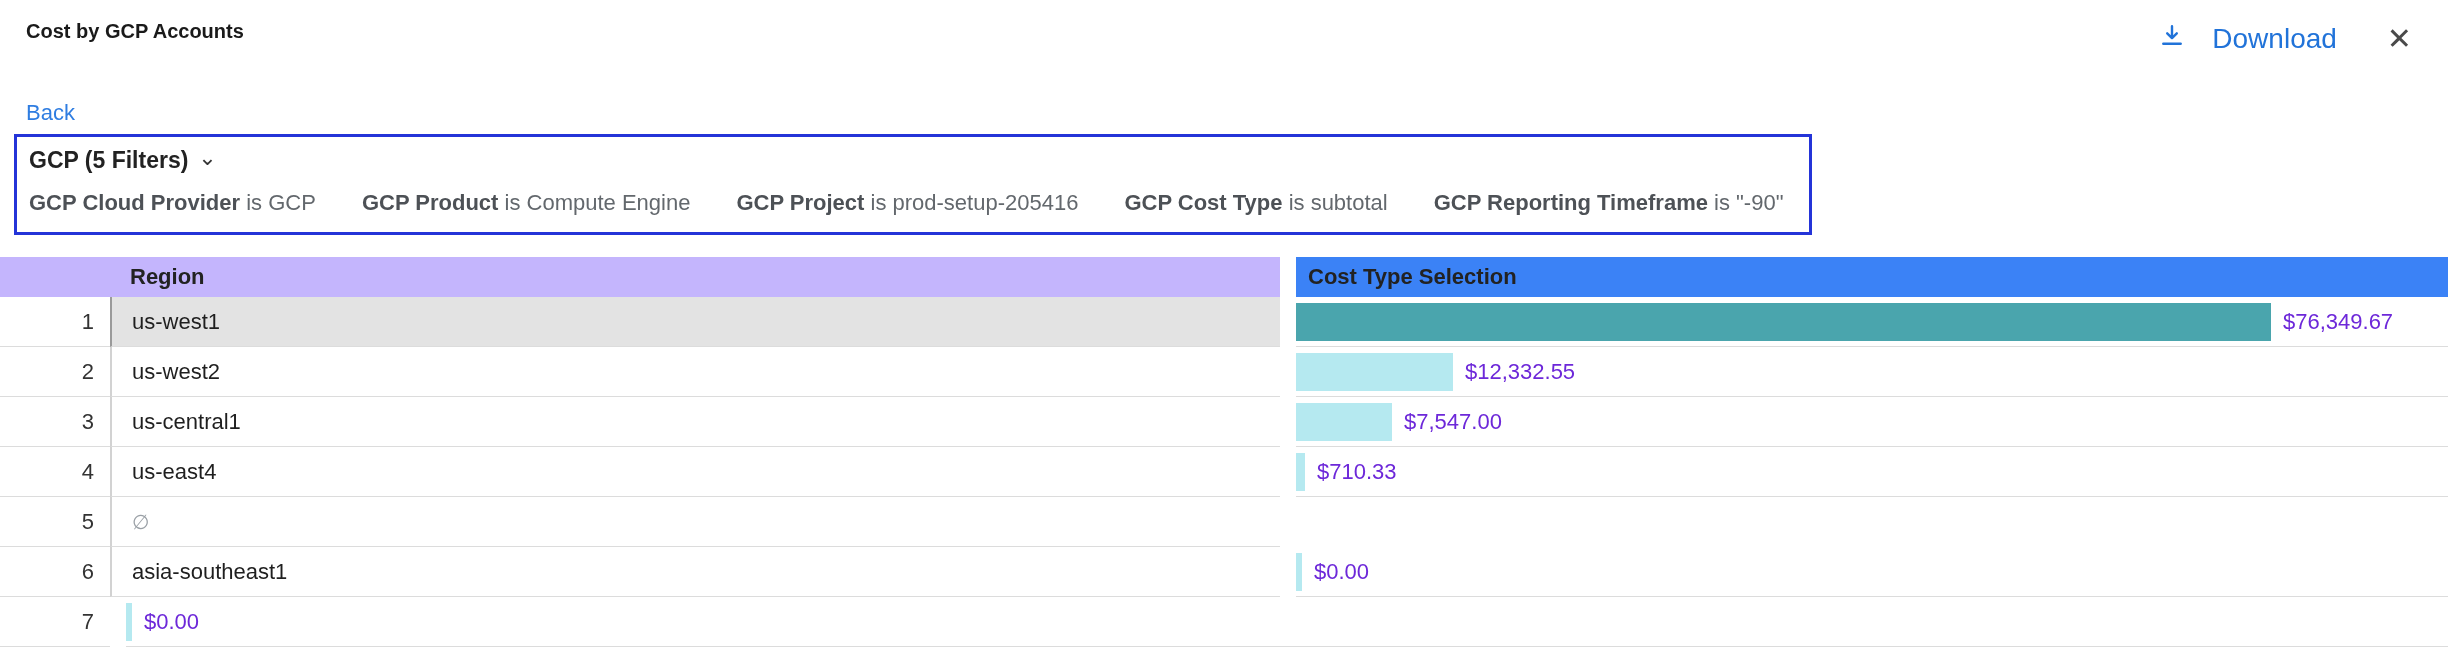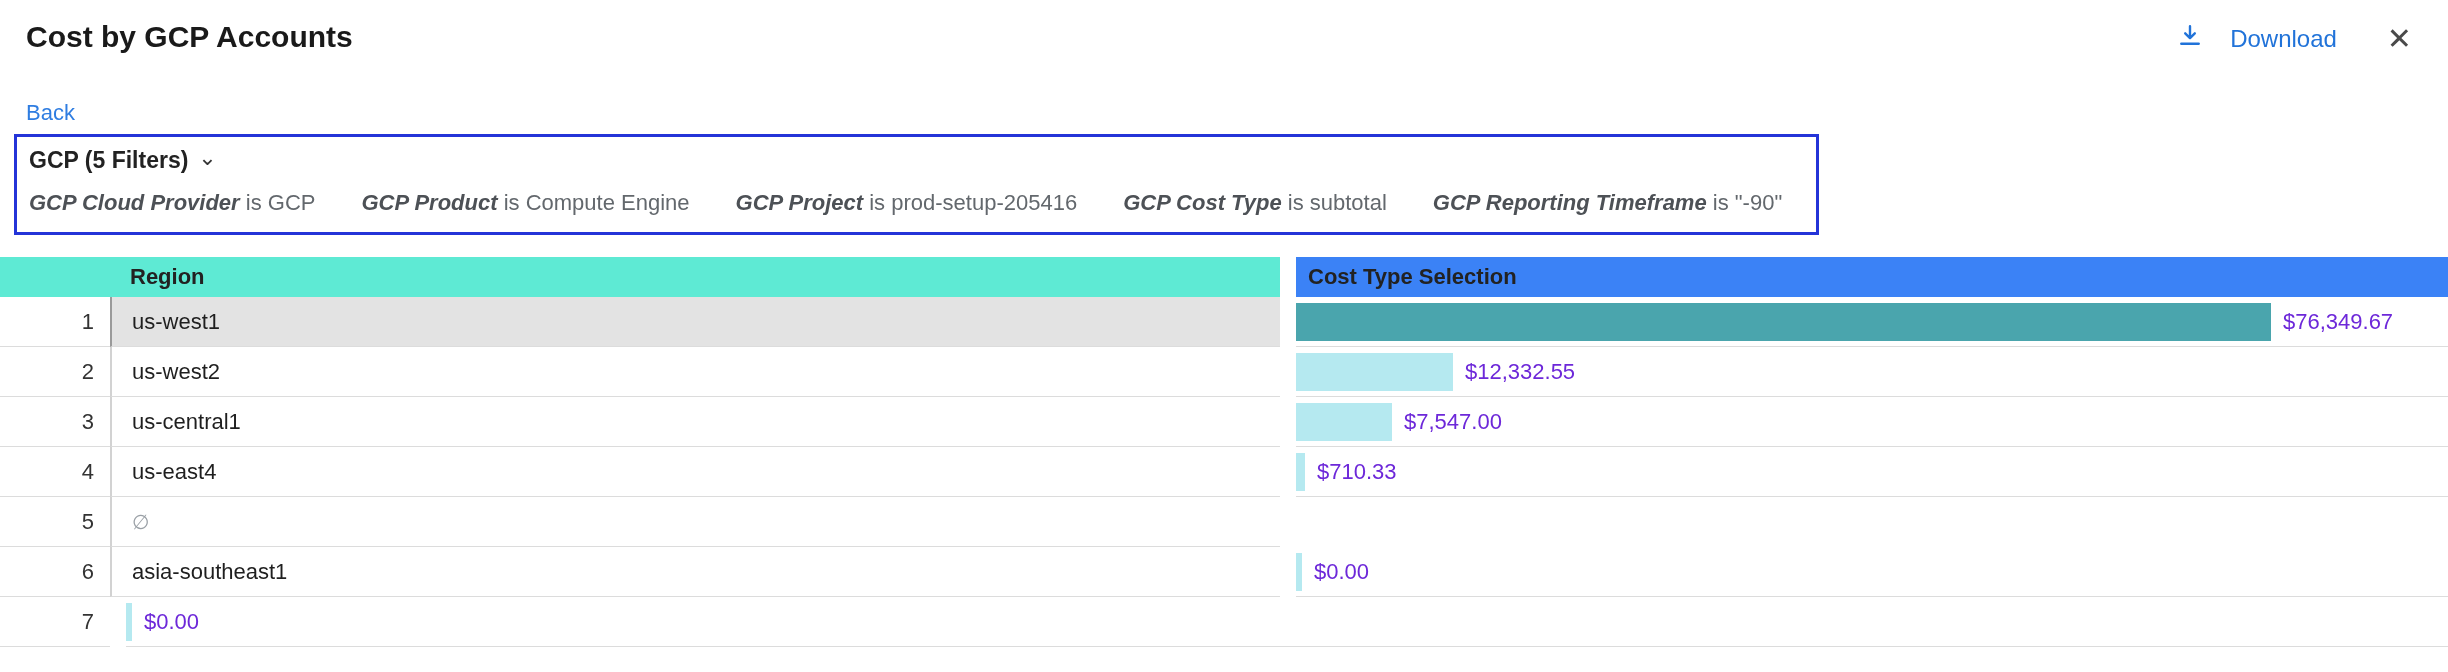--- a/index.html
+++ b/index.html
@@ -4,40 +4,40 @@
 <style>
   * { box-sizing: border-box; }
   html,body { margin:0; padding:0; }
   body {
     width:2448px; height:672px; overflow:hidden;
     background:#ffffff; color:#1a1a1a;
     font-family:"Liberation Sans","DejaVu Sans",sans-serif;
   }
   
   .topbar { display:flex; justify-content:space-between; align-items:flex-start; padding:20px 30px 0 26px; }
-  .page-title { font-size:30px; font-weight:700; color:#1a1a1a; }
+  .page-title { font-size:20px; font-weight:700; color:#1a1a1a; }
   .top-actions { display:flex; align-items:center; gap:44px; padding-top:2px; }
-  .download-link { display:flex; align-items:center; gap:28px; color:#2173d9; font-size:24px; cursor:pointer; }
+  .download-link { display:flex; align-items:center; gap:28px; color:#2173d9; font-size:28px; cursor:pointer; }
   .close-btn { color:#4a4a4a; font-size:30px; line-height:1; cursor:pointer; padding:2px 6px; }
   
   .back-link { display:inline-block; margin:44px 0 0 26px; color:#2f7de1; font-size:22px; cursor:pointer; }
   
   .filter-box {
     margin:8px 0 0 14px; width:-moz-fit-content; width:fit-content;
-    border:3px solid #2434d8; padding:10px 34px 16px 12px;
+    border:3px solid #2434d8; padding:10px 26px 16px 12px;
   }
   .filter-summary { display:flex; align-items:center; gap:10px; font-size:23px; font-weight:700; color:#222; cursor:pointer; }
   .chevron { font-size:22px; color:#333; font-weight:400; position:relative; top:-3px; }
   .filter-details { display:flex; gap:46px; margin-top:16px; font-size:22px; white-space:nowrap; }
-  .filter-item b { color:#4d5156; font-weight:700;font-style:italic; }
+  .filter-item b { color:#4d5156; font-weight:700; }
   .filter-item .fv { color:#63686d; font-weight:400; }
   
   .cost-table { margin-top:22px; }
   .thead { display:flex; height:40px; font-size:22px; font-weight:700; color:#222; }
-  .thead-left { width:1280px; background:#5eead4; display:flex; align-items:center; }
+  .thead-left { width:1280px; background:#c4b5fd; display:flex; align-items:center; }
   .thead-left .num-spacer { width:110px; }
   .thead-left .col-label { padding-left:20px; }
   .col-gap { width:16px; background:#ffffff; }
   .thead-right { flex:1; background:#3b82f6; display:flex; align-items:center; padding-left:12px; }
   .trow { display:flex; height:50px; font-size:22px; }
   .cell { display:flex; align-items:center; border-bottom:1px solid #dcdcdc; }
   .cell.num { width:110px; justify-content:flex-end; padding-right:16px; color:#333; }
   .cell.region { width:1170px; padding-left:20px; border-left:2px solid #d2d2d2; color:#1f1f1f; }
   .trow.selected .cell.region { background:#e3e3e3; border-left-color:#9a9a9a;text-align:center; }
   .cell.region.empty-val { color:#9aa0a6; font-size:20px; }

